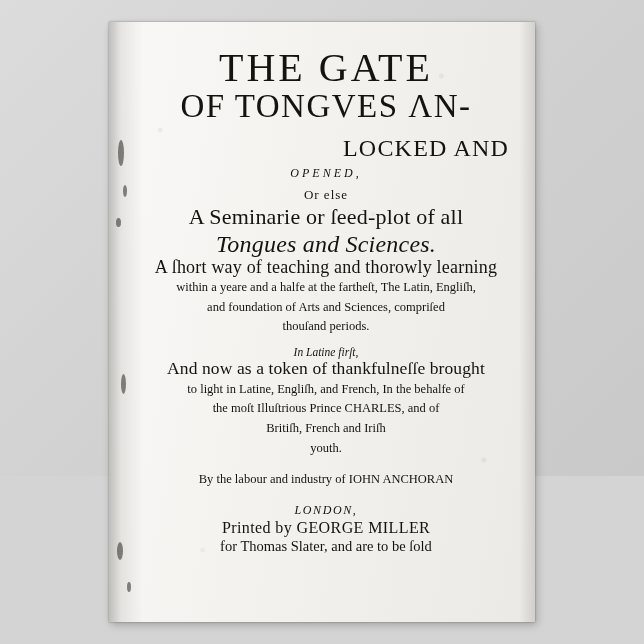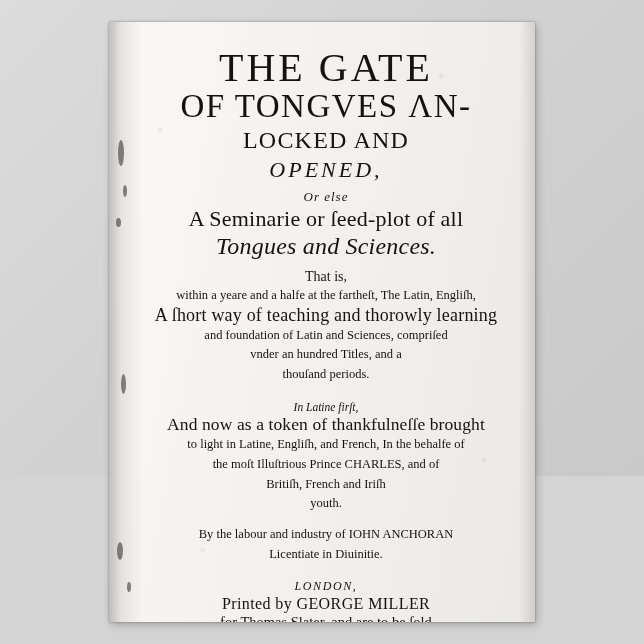--- a/index.html
+++ b/index.html
@@ -89,31 +89,31 @@
     margin-top: 4px;
   }
   .t2 {
     font-size: 33px;
     letter-spacing: 1.5px;
     margin-top: 2px;
   }
   .t3 {
     font-size: 24px;
     letter-spacing: 1.2px;
-    margin-top: 5px;
+    margin-top: 13px;
+    text-align: right;
   }
   .t4 {
-    font-size: 22px;
+    font-size: 12px;
     font-style: italic;
     letter-spacing: 3px;
     margin-top: 7px;
   }
   .t5 {
     font-size: 13px;
-    font-style: italic;
     letter-spacing: 1px;
     margin-top: 9px;
   }
   .t6 {
     font-size: 22px;
     margin-top: 5px;
     letter-spacing: 0.2px;
   }
   .t7 {
     font-size: 24px;
@@ -131,21 +131,21 @@
     letter-spacing: 0.2px;
   }
   .t10 {
     font-size: 12.5px;
     margin-top: 3px;
     line-height: 1.32;
   }
   .t11 {
     font-size: 11.5px;
     font-style: italic;
-    margin-top: 20px;
+    margin-top: 12px;
   }
   .t12 {
     font-size: 17.5px;
     margin-top: 2px;
     letter-spacing: 0.1px;
   }
   .t13 {
     font-size: 12.5px;
     margin-top: 3px;
     line-height: 1.34;
@@ -195,36 +195,33 @@
 
       <span class="l t1">THE GATE</span>
       <span class="l t2">OF TONGVES ΛN-</span>
       <span class="l t3">LOCKED AND</span>
       <span class="l t4">OPENED,</span>
 
       <span class="l t5">Or else</span>
       <span class="l t6">A Seminarie or ſeed-plot of all</span>
       <span class="l t7">Tongues and Sciences.</span>
 
-      <span class="l t8">That is,</span>
+      <span class="l t9">A ſhort way of teaching and thorowly learning</span>
       <span class="l t10">within a yeare and a halfe at the fartheſt, The Latin, Engliſh,</span>
-      <span class="l t9">A ſhort way of teaching and thorowly learning</span>
-      <span class="l t10">and foundation of Latin and Sciences, compriſed</span>
-      <span class="l t10">vnder an hundred Titles, and a</span>
+      <span class="l t10">and foundation of Arts and Sciences, compriſed</span>
       <span class="l t10">thouſand periods.</span>
 
       <span class="l t11">In Latine firſt,</span>
       <span class="l t12">And now as a token of thankfulneſſe brought</span>
       <span class="l t13">to light in Latine, Engliſh, and French, In the behalfe of</span>
       <span class="l t13">the moſt Illuſtrious Prince CHARLES, and of</span>
       <span class="l t13">Britiſh, French and Iriſh</span>
       <span class="l t13">youth.</span>
 
       <span class="l t14">By the labour and industry of IOHN ANCHORAN</span>
-      <span class="l t13">Licentiate in Diuinitie.</span>
 
       <span class="l t15 sc">LONDON,</span>
       <span class="l t16">Printed by GEORGE MILLER</span>
       <span class="l t17">for Thomas Slater, and are to be ſold</span>
 
     </div>
   </div>
 </div>
 
 </body></html>

